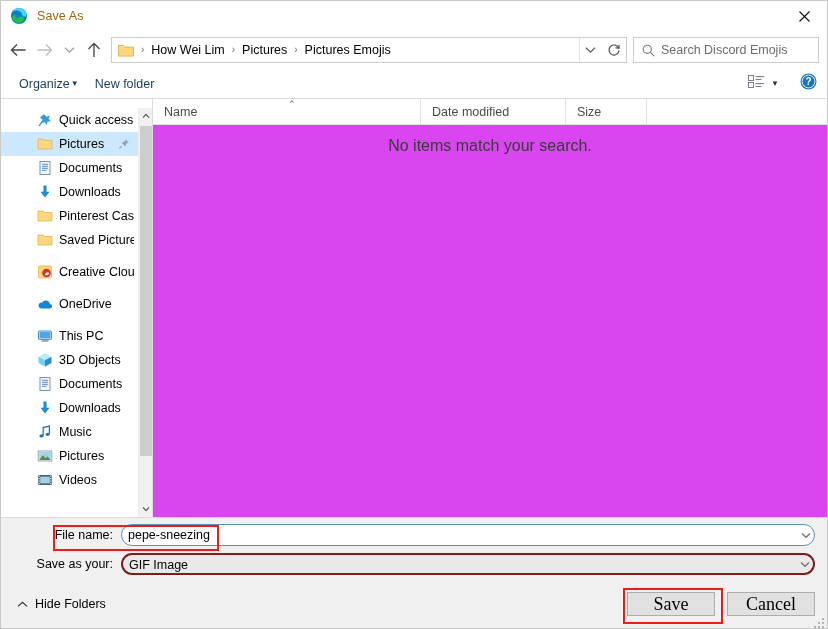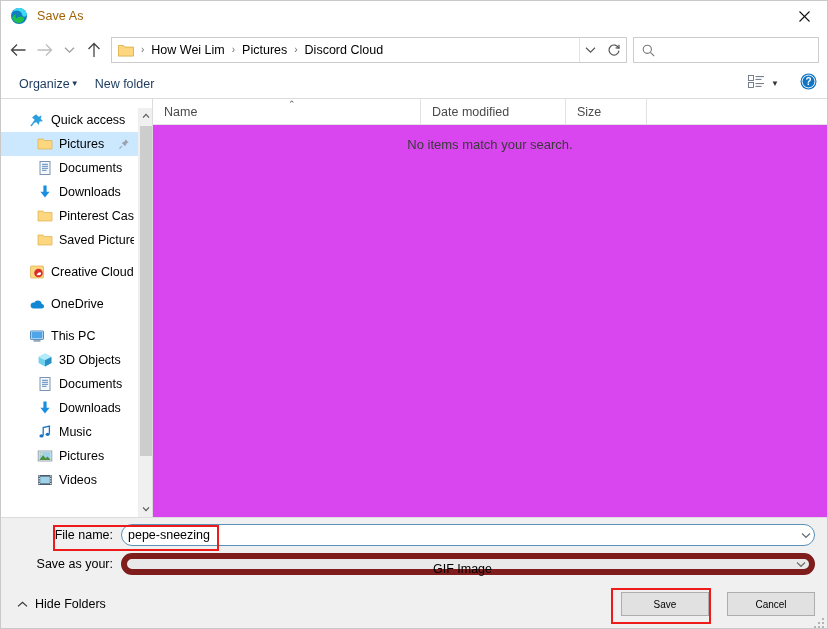--- a/index.html
+++ b/index.html
@@ -213,21 +213,21 @@
     display: flex; align-items: center; justify-content: center;
     margin-right: 6px;
   }
   .nav-label {
     font-size: 12.5px;
     color: #000;
     overflow: hidden;
     text-overflow: clip;
   }
   .nav-pin { margin-left: auto; padding-right: 4px; display:flex; align-items:center;}
-  .lvl0 { padding-left: 28px; }
+  .lvl0 { padding-left: 36px; }
   .lvl1 { padding-left: 36px; }
   .nav-gap { height: 8px; }
 
   
   #nav-scrollbar {
     position: absolute;
     top: 9px; right: 0; bottom: 0;
     width: 14px;
     background: #f0f0f0;
     border-left: 1px solid #ededed;
@@ -281,21 +281,21 @@
     position: absolute;
     left: 135px; top: 1px;
     font-size: 9px;
     color: #5a5a5a;
     line-height: 8px;
   }
   #empty-msg {
     position: absolute;
     top: 38px; left: 0; right: 0;
     text-align: center;
-    font-size: 13px;
+    font-size: 16px;
     color: #3a3a3a;
   }
 
   
   #bottom {
     background: #f0f0f0;
     border-top: 1px solid #dcdcdc;
     padding: 6px 0 0 0;
     min-height: 0;
   }
@@ -321,23 +321,22 @@
     display: flex;
     align-items: center;
     position: relative;
     border-radius: 11px;
   }
   .combo.filename {
     border: 1px solid #5a91b8;
     background: #ffffff;
   }
   .combo.savetype {
-    border: 6px solid #7f1d1d;
+    border: 2px solid #7f1d1d;
     background: #e9e9e9;
-    text-align: center;
   }
   .combo-value {
     font-size: 12.5px;
     color: #000;
     padding-left: 6px;
     flex: 1 1 auto;
     border: none;
     outline: none;
     background: transparent;
     font-family: "Liberation Sans", sans-serif;
@@ -368,27 +367,27 @@
   }
   #hide-folders {
     display: flex; align-items: center; gap: 7px;
     font-size: 12.5px; color: #000;
     cursor: default;
     padding: 2px 4px;
   }
   #footer .spacer { flex: 1 1 auto; }
   .dlg-btn {
     width: 88px; height: 24px;
-    font-size: 10px;
-    font-family: Liberation Sans, sans-serif;
+    font-size: 18px;
+    font-family: Liberation Serif, serif;
     color: #000;
     background: #e1e1e1;
     border: 1px solid #adadad;
     cursor: default;
-    display: flex; align-items: center; justify-content: center; margin-left: 6px;
+    display: flex; align-items: center; justify-content: center;
   }
   #save-btn { margin-right: 12px; }
   #save-btn-wrap {
     position: relative;
     display: flex;
     align-items: center;
   }
   #save-btn-wrap::before {
     content: "";
     position: absolute;
@@ -452,21 +451,21 @@
         <span id="crumb-folder-icon">
           <svg width="16" height="14" viewBox="0 0 16 14">
             <path d="M0.5 2.5h5l1.3 1.6h8.7v9H0.5z" fill="#fcd77f" stroke="#d9aa3e" stroke-width="0.8"></path>
           </svg>
         </span>
         <span class="crumb-sep">›</span>
         <span class="crumb">How Wei Lim</span>
         <span class="crumb-sep">›</span>
         <span class="crumb">Pictures</span>
         <span class="crumb-sep">›</span>
-        <span class="crumb">Discord Cloud</span>
+        <span class="crumb">Pictures Emojis</span>
       </div>
       <div id="addr-dropdown">
         <svg width="11" height="8" viewBox="0 0 11 8">
           <path d="M1 1.8 L5.5 6.2 L10 1.8" fill="none" stroke="#5a5a5a" stroke-width="1.2"></path>
         </svg>
       </div>
     </div>
 
     <div id="refresh-btn">
       <svg width="14" height="14" viewBox="0 0 14 14">
@@ -475,20 +474,21 @@
       </svg>
     </div>
 
     <div id="searchbox">
       <span id="search-icon-wrap">
         <svg width="13" height="13" viewBox="0 0 13 13">
           <circle cx="5.3" cy="5.3" r="4.1" fill="none" stroke="#777" stroke-width="1.1"></circle>
           <line x1="8.4" y1="8.4" x2="12.2" y2="12.2" stroke="#777" stroke-width="1.1"></line>
         </svg>
       </span>
+      <input id="search-input" type="text" value="" placeholder="Search Discord Emojis" style="">
     </div>
   </div>
 
   <div id="commandbar">
     <div class="cmd-item">
       <span>Organize</span>
       <span style="font-size:8px;color:#1b3a5e;">▼</span>
     </div>
     <div class="cmd-item">
       <span>New folder</span>

